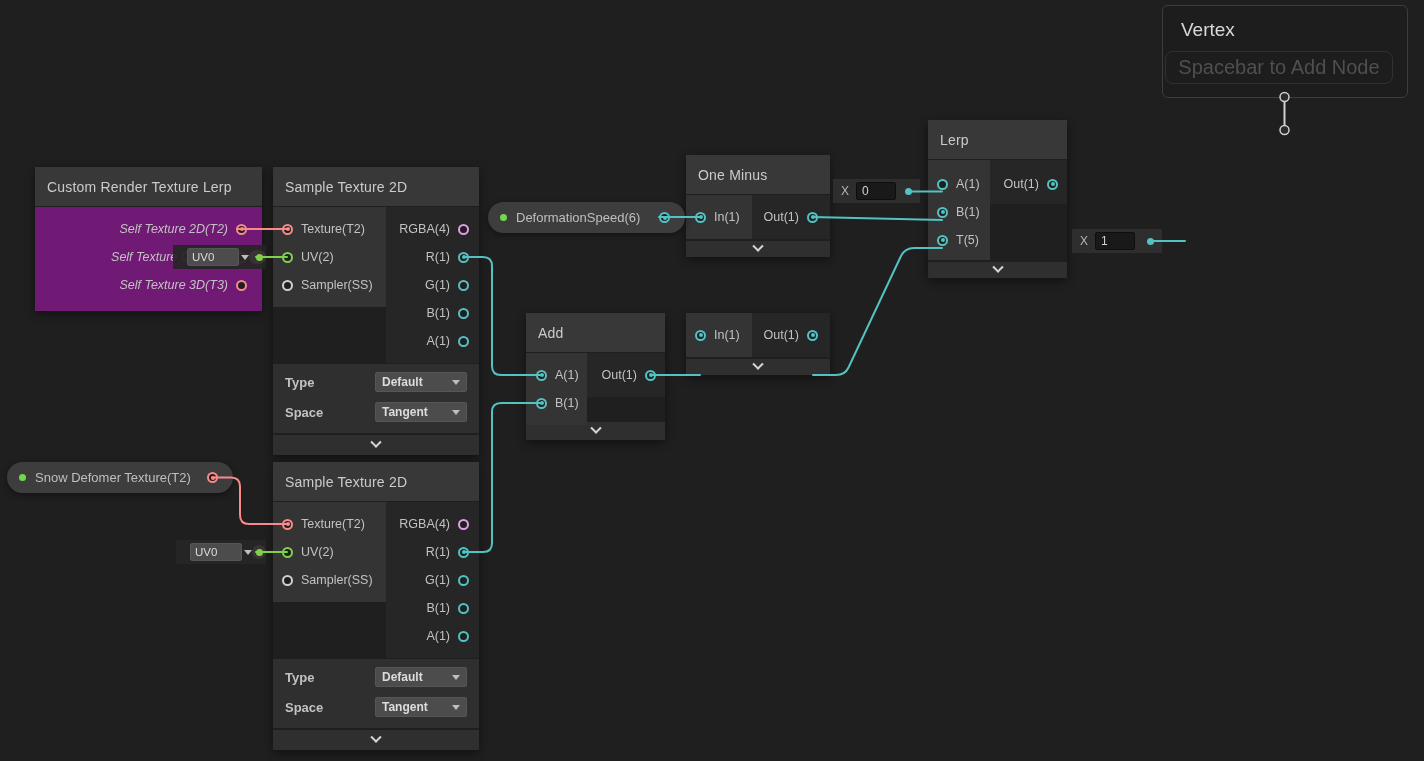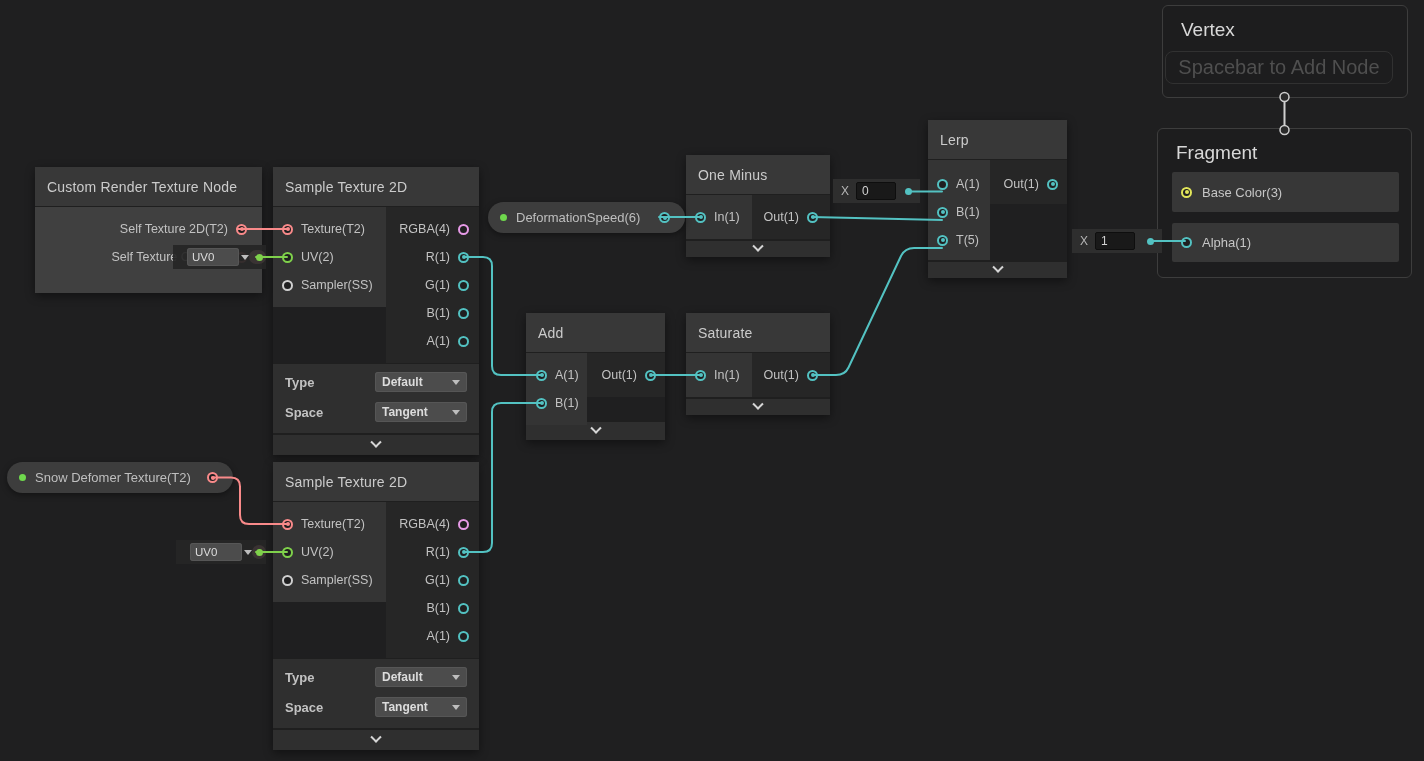--- a/index.html
+++ b/index.html
@@ -20,21 +20,21 @@
   .colin  { background:#343434; padding:8px 0; flex:none; }
   .colout { background:#262626; padding:8px 0; flex:1; }
   .prow { display:flex; align-items:center; height:28px; gap:8px;
           font-size:12.5px; color:#c2c2c2; white-space:nowrap; }
   .prow.in  { padding-left:9px; }
   .prow.out { justify-content:flex-end; padding-right:10px; }
   .port { width:11px; height:11px; border:2px solid currentColor; border-radius:50%;
           background:#1f1f20; position:relative; flex:none; }
   .port.connected::after { content:""; position:absolute; inset:1.5px;
           background:currentColor; border-radius:50%; }
-  .solo { background:#404040; padding:8px 0 22px 0; }
+  .solo { background:#701a75; padding:8px 0 12px 0;font-style:italic; }
   .solo .prow { justify-content:flex-end; padding-right:15px; }
   .typesec { background:#2f2f2f; border-top:1px solid #1f1f1f; padding:4px 0 5px 0; }
   .trow { display:flex; align-items:center; justify-content:space-between;
           height:28px; margin-bottom:2px; padding:0 12px; font-size:13px; color:#c2c2c2;font-weight:bold; }
   .dd { display:flex; align-items:center; justify-content:space-between;
         width:92px; height:20px; background:#4c4c4c; border-radius:3px;
         box-shadow:inset 0 0 0 1px #565656; padding:0 7px; font-size:12px; color:#dcdcdc; }
   .dd .arr { width:0; height:0; border-left:4px solid transparent;
              border-right:4px solid transparent; border-top:5px solid #bdbdbd; }
   .dd.mini { width:52px; height:18px; padding:7px 5px; font-size:11.5px;gap:27px; }
@@ -73,28 +73,32 @@
   
   svg.edges { position:absolute; inset:0; z-index:20; pointer-events:none; }
   svg.edges path { fill:none; stroke-width:2; stroke-linecap:round; stroke-linejoin:round; }
 </style>
 </head>
 <body>
 
 <div class="canvas">
 
   <div class="node" style="left:35px;top:167px;width:227px">
-    <div class="nhead">Custom Render Texture Node</div>
+    <div class="nhead">Custom Render Texture Lerp</div>
     <div class="solo">
       <div class="prow">
         <span>Self Texture 2D(T2)</span>
         <span class="port connected" style="color: rgb(249, 138, 138);"></span>
       </div>
       <div class="prow">
         <span>Self Texture Cube(C)</span>
+        <span class="port" style="color: rgb(249, 138, 138);"></span>
+      </div>
+      <div class="prow">
+        <span>Self Texture 3D(T3)</span>
         <span class="port" style="color: rgb(249, 138, 138);"></span>
       </div>
     </div>
   </div>
 
   <div class="node" style="left:273px;top:167px;width:206px">
     <div class="nhead">Sample Texture 2D</div>
     <div class="cols">
       <div class="colin" style="width:113px">
         <div class="prow in">
@@ -255,21 +259,20 @@
             <span class="port connected" style="color: rgb(83, 194, 194);"></span>
           </div>
       </div>
     </div>
     <div class="collapse" style="height:20px">
         <span class="chev"></span>
       </div>
   </div>
 
   <div class="node" style="left:686px;top:313px;width:144px">
-    <div class="nhead">Saturate</div>
     <div class="cols" style="height:44px">
       <div class="colin" style="width:66px">
         <div class="prow in">
             <span class="port connected" style="color: rgb(83, 194, 194);"></span>
             <span>In(1)</span>
           </div>
       </div>
       <div class="colout">
         <div class="prow out" style="padding-right:12px">
             <span>Out(1)</span>
@@ -309,31 +312,20 @@
     <div class="collapse" style="height:18px">
         <span class="chev"></span>
       </div>
   </div>
 
   <div class="ctx" style="left:1162px;top:5px;width:246px;height:93px">
     <div class="ctitle">Vertex</div>
     <div class="ph">Spacebar to Add Node</div>
   </div>
 
-  <div class="ctx" style="left:1157px;top:128px;width:255px;height:150px">
-    <div class="ctitle">Fragment</div>
-    <div class="fblock" style="top:43px">
-      <span class="port connected" style="color: rgb(226, 230, 90);"></span>
-      <span>Base Color(3)</span>
-    </div>
-    <div class="fblock" style="top:94px;height:39px">
-      <span class="port" style="color: rgb(83, 194, 194);"></span>
-      <span>Alpha(1)</span>
-    </div>
-  </div>
 
   <div class="pill" style="left:488px;top:202px;width:197px">
     <span class="pdot" style="background: rgb(111, 216, 77);"></span>
     <span>DeformationSpeed(6)</span>
     <span class="port connected" style="color: rgb(83, 194, 194);"></span>
   </div>
   <div class="pill" style="left:7px;top:462px;width:226px">
     <span class="pdot" style="background: rgb(111, 216, 77);"></span>
     <span>Snow Defomer Texture(T2)</span>
     <span class="port connected" style="color: rgb(249, 138, 138);"></span>

